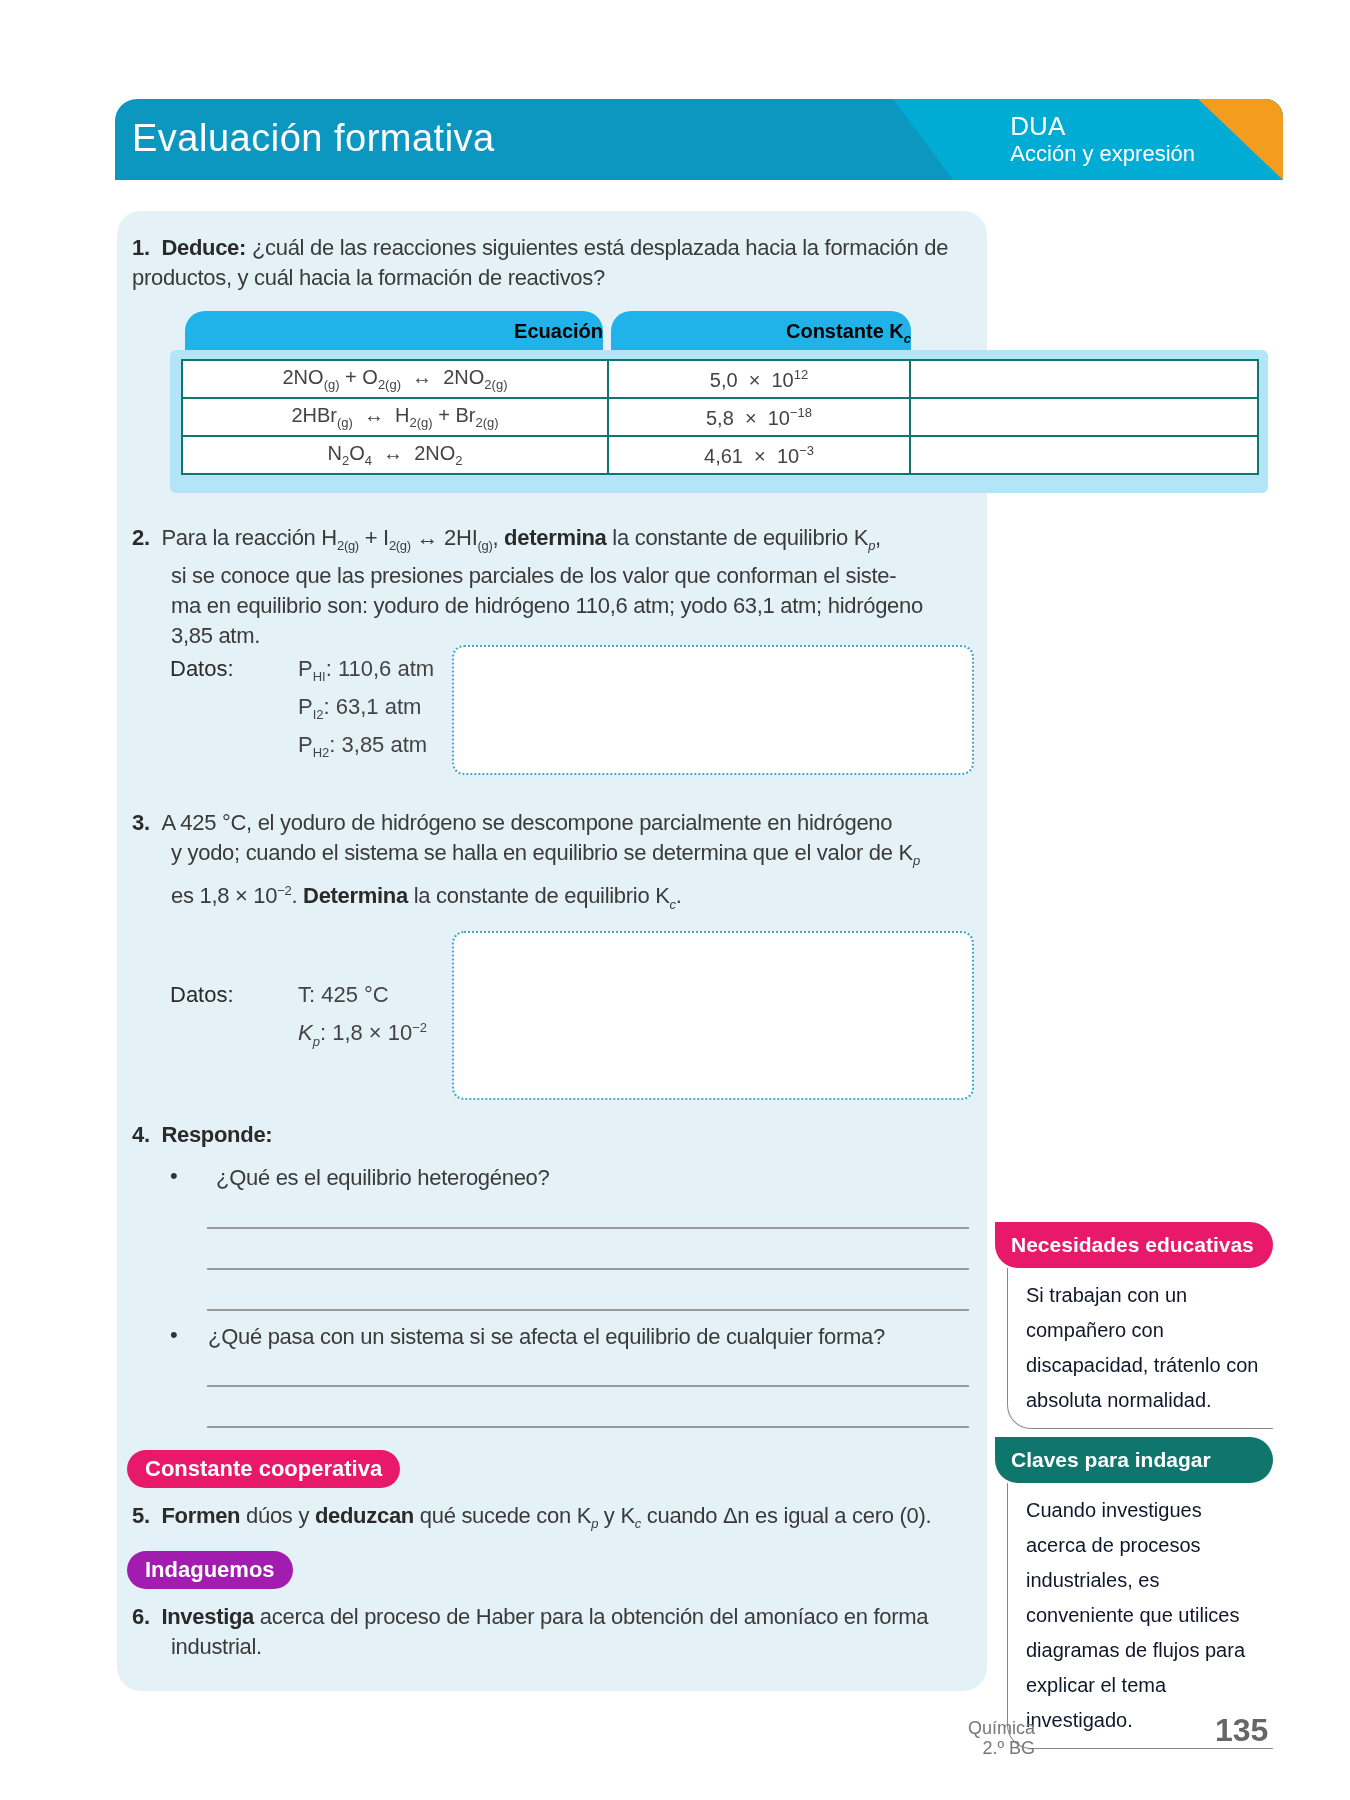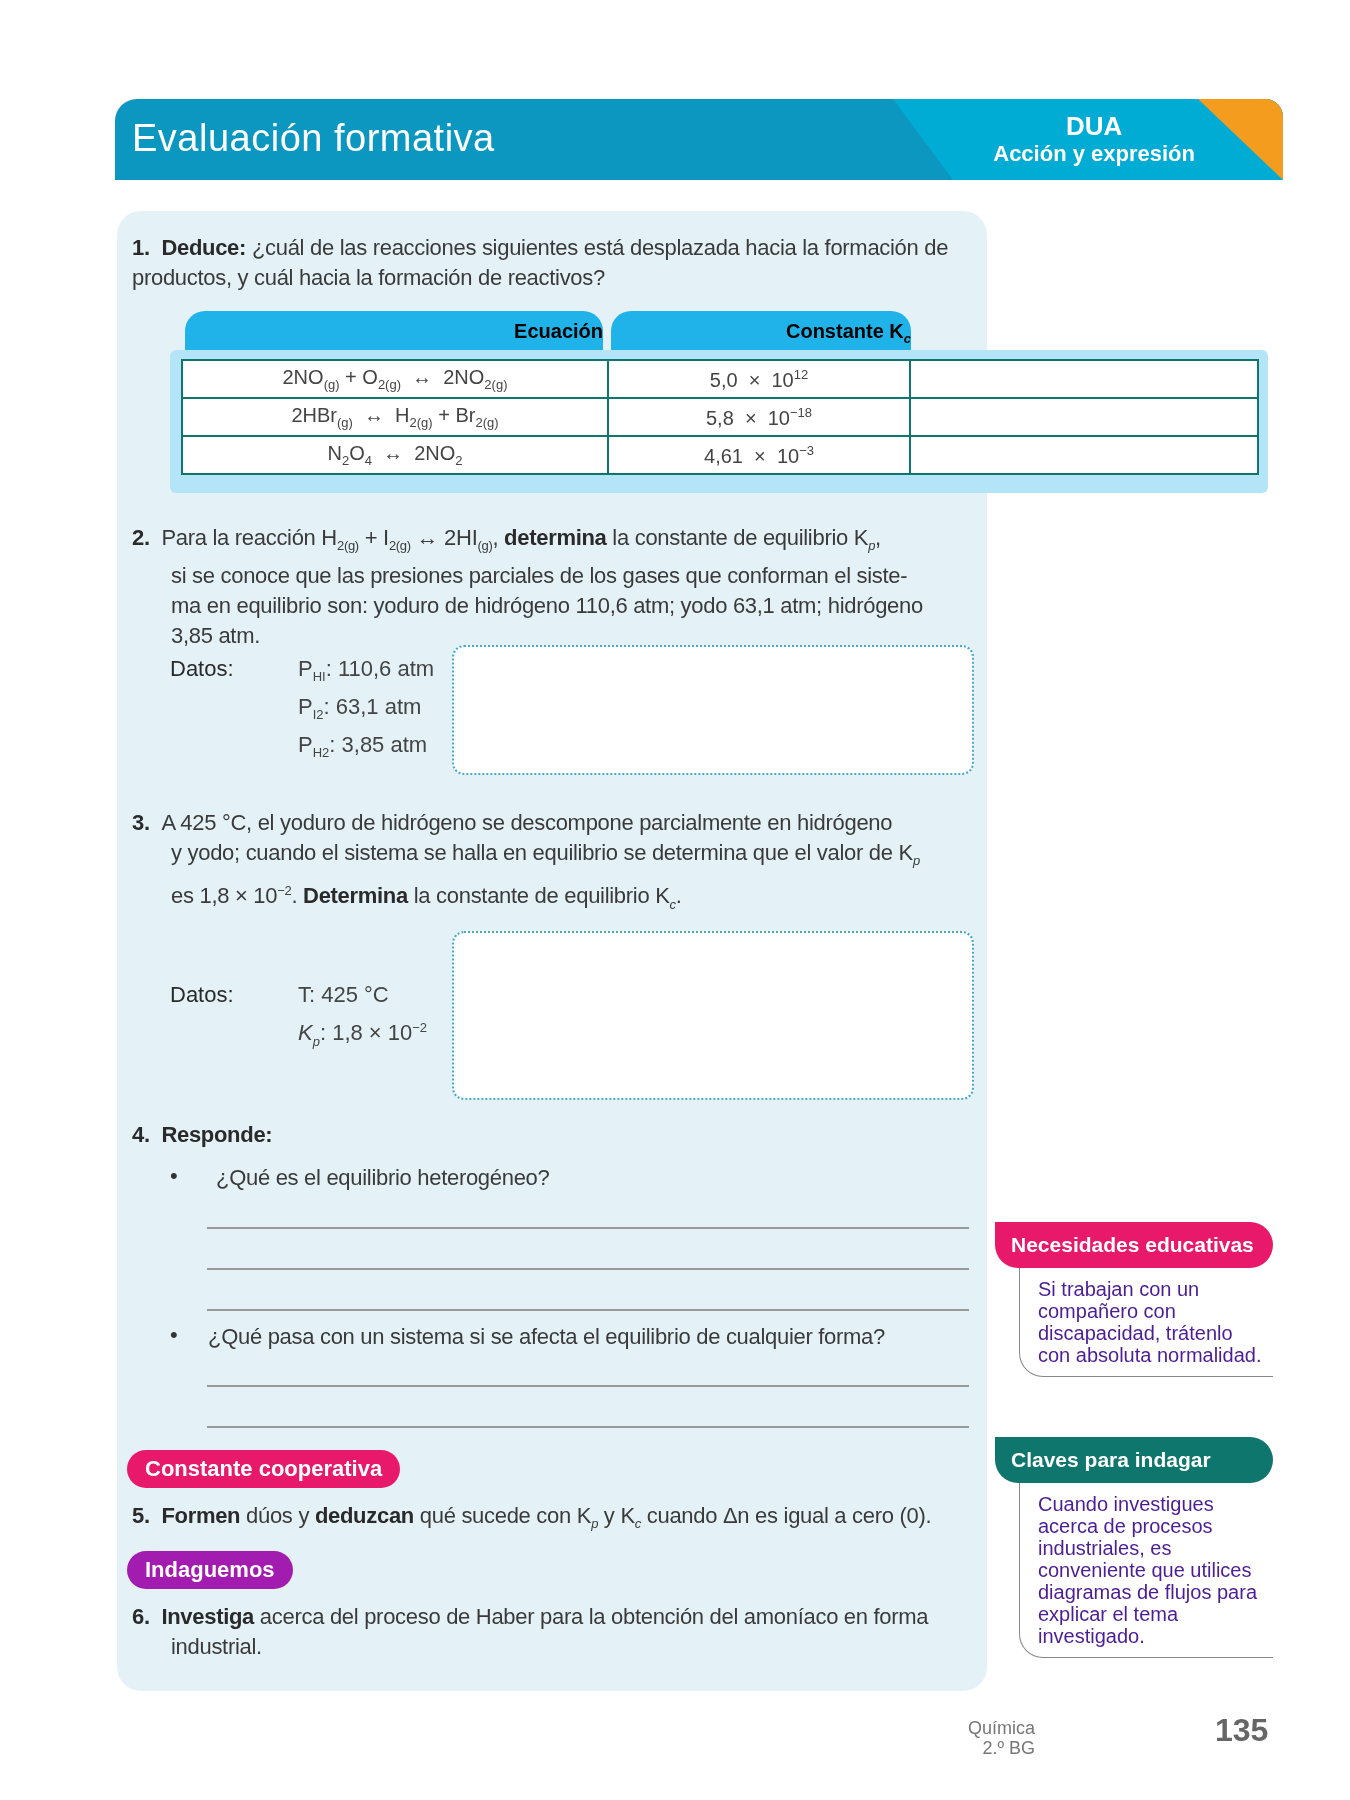--- a/index.html
+++ b/index.html
@@ -8,21 +8,21 @@
   .abs { position:absolute; }
 
   
   .hdr { left:115px; top:99px; width:1168px; height:81px; border-radius:22px 18px 0 0; overflow:hidden;
          background:#0b97bf; }
   .hdr-right { position:absolute; right:0; top:0; height:100%; width:390px;
                background:#00acd4; clip-path:polygon(0 0,100% 0,100% 100%,60px 100%); }
   .hdr-corner { position:absolute; right:0; top:0; width:85px; height:100%;
                 background:#f39c1e; clip-path:polygon(0 0,100% 0,100% 100%); }
   .hdr-title { position:absolute; left:17px; top:18px; font-size:38px; color:#fff; letter-spacing:0.5px; }
-  .dua { position:absolute; right:88px; top:12px; text-align:center; color:#fff; font-weight:bold; }
+  .dua { position:absolute; right:88px; top:12px; text-align:left; color:#fff; font-weight:normal; }
   .dua .t1 { font-size:26px; line-height:30px; }
   .dua .t2 { font-size:22px; line-height:26px; }
 
   
   .panel { left:117px; top:211px; width:870px; height:1480px; background:#e4f2f7; border-radius:24px; }
 
   .q { position:absolute; font-size:22px; line-height:30px; color:#3a3a3a; font-family:"Liberation Sans Narrow","Liberation Sans",sans-serif; letter-spacing:-0.3px; }
   .qnum { position:absolute; font-weight:bold; color:#2a2a2a; }
   .b { font-weight:bold; color:#2a2a2a; }
   sub, sup { font-size:13px; }
@@ -44,22 +44,22 @@
   .line { position:absolute; left:207px; width:762px; height:2px; background:#9a9a9a; }
   .bullet { position:absolute; font-size:22px; color:#333; }
 
   
   .pill { position:absolute; color:#fff; font-weight:bold; font-size:22px; border-radius:20px; padding:0 18px; line-height:38px; }
 
   
   .card { position:absolute; left:995px; width:278px; }
   .card-head { position:relative; height:46px; border-radius:0 24px 24px 24px; color:#fff; font-weight:bold;
                font-size:21px; line-height:46px; padding-left:16px; }
-  .card-body { position:relative; margin-left:24px; border-left:1.5px solid #888; border-bottom:1.5px solid #888;
-               border-radius:0 0 0 24px; padding:10px 10px 10px 18px; font-size:20px; line-height:22px; color:#4c1d95; background:#fff; }
+  .card-body { position:relative; margin-left:12px; border-left:1.5px solid #888; border-bottom:1.5px solid #888;
+               border-radius:0 0 0 24px; padding:10px 10px 10px 18px; font-size:20px; line-height:35px; color:#0f172a; background:#fff; }
 
   .footer-sub { right:315px; top:1718px; text-align:right; font-size:18px; line-height:20px; color:#777; }
   .footer-num { left:1215px; top:1712px; font-size:32px; font-weight:bold; color:#666; }
 </style>
 </head>
 <body>
 
 <div class="abs hdr">
   <div class="hdr-right"></div>
   <div class="hdr-corner"></div>
@@ -95,21 +95,21 @@
   <tr>
     <td>N<sub>2</sub>O<sub>4</sub> &nbsp;↔&nbsp; 2NO<sub>2</sub></td>
     <td>4,61 &nbsp;×&nbsp; 10<sup>−3</sup></td>
     <td></td>
   </tr>
 </tbody>
   </table>
 
 <div class="q" style="left:132px;top:523px;width:860px;">
   <div><span class="b">2.</span>&nbsp;&nbsp;<span>Para la reacción H</span><sub>2(g)</sub> + I<sub>2(g)</sub> ↔ 2HI<sub>(g)</sub>, <span class="b">determina</span><span> la constante de equilibrio K</span><sub class="it">p</sub>,</div>
-  <div style="padding-left:39px;">si se conoce que las presiones parciales de los gases que conforman el siste-</div>
+  <div style="padding-left:39px;">si se conoce que las presiones parciales de los valor que conforman el siste-</div>
   <div style="padding-left:39px;">ma en equilibrio son: yoduro de hidrógeno 110,6 atm; yodo 63,1 atm; hidrógeno</div>
   <div style="padding-left:39px;">3,85 atm.</div>
 </div>
 
 <div class="dlabel" style="left:170px;top:656px;">Datos:</div>
 <div class="dval" style="left:298px;top:656px;"><span>P</span><sub>HI</sub><span>: 110,6 atm</span></div>
 <div class="dval" style="left:298px;top:694px;"><span>P</span><sub>I2</sub><span>: 63,1 atm</span></div>
 <div class="dval" style="left:298px;top:732px;"><span>P</span><sub>H2</sub><span>: 3,85 atm</span></div>
 <div class="dotbox" style="left:452px;top:645px;width:518px;height:126px;"></div>
 

